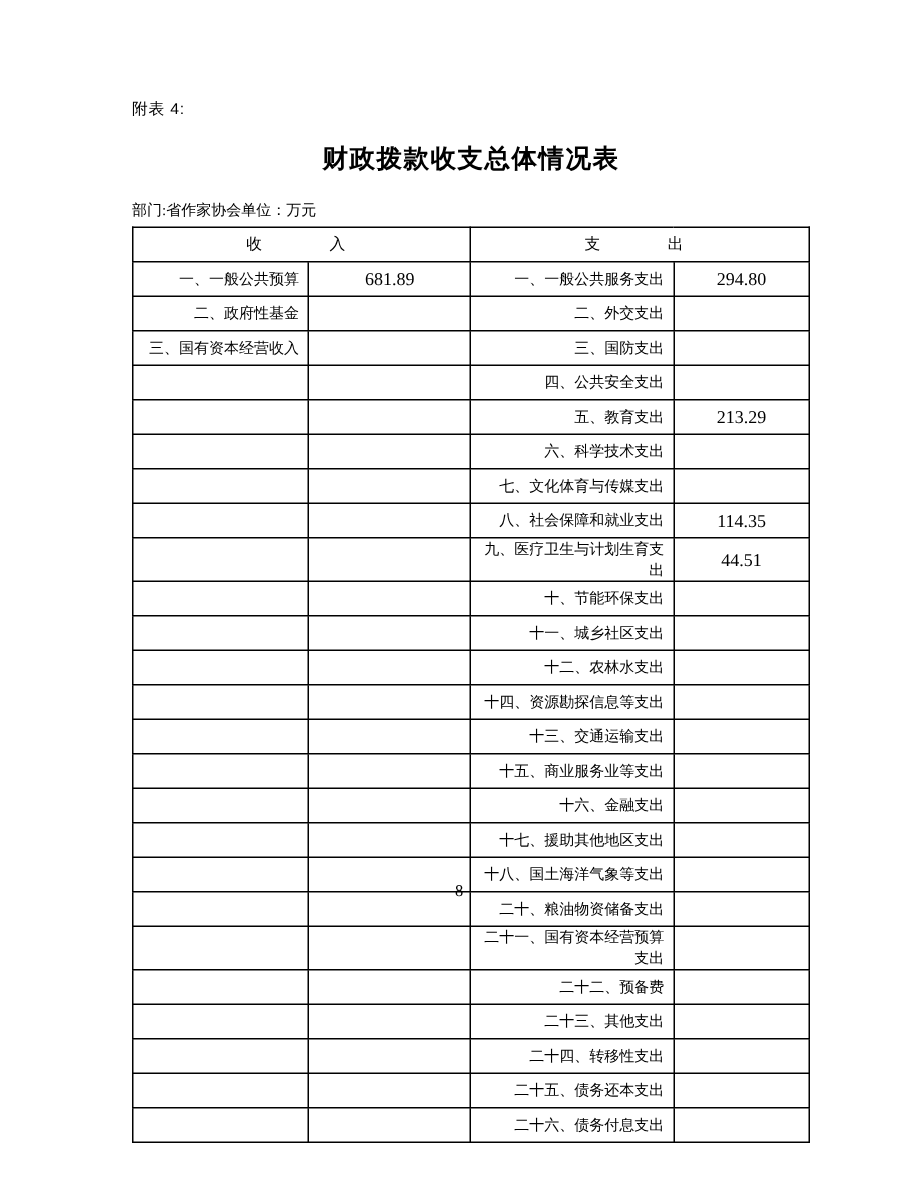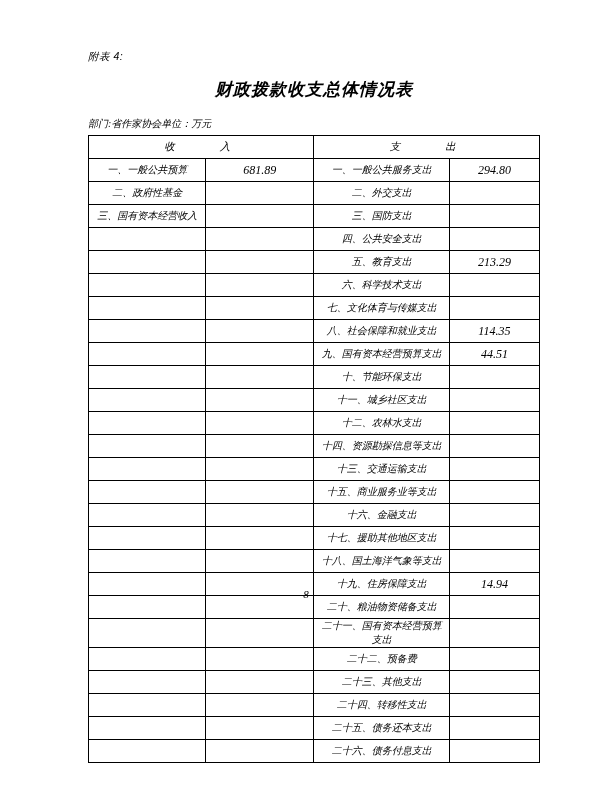--- a/index.html
+++ b/index.html
@@ -13,22 +13,21 @@
     position: relative;
     font-family: "Liberation Serif", serif;
     color: #000000;
   }
   .page {
     position: absolute;
     left: 0; top: 0;
     width: 612px;
     height: 636px;
     box-sizing: border-box;
-    padding: 50px 72px 0 88px;
-    font-style: italic;
+    padding: 66px 72px 0 88px;
   }
   .attachment-label {
     font-size: 10.5px;
     font-family: "Liberation Sans", sans-serif;
     letter-spacing: 0.5px;
     margin: 0 0 14px 0;
   }
   .doc-title {
     text-align: center;
     font-size: 17px;
@@ -64,21 +63,21 @@
     text-align: center;
     letter-spacing: 8px;
     padding-left: 8px;
     font-size: 10.5px;
   }
   .col-head {
     text-align: center;
     font-size: 10.5px;
   }
   .cell-item {
-    text-align: center;
+    text-align: right;
     padding-left: 8px;
     font-size: 10px;
   }
   .cell-num {
     text-align: center;
     font-size: 12px;
     font-family: "Liberation Serif", serif;
   }
   .page-number {
     position: absolute;
@@ -160,21 +159,21 @@
         </tr>
         <tr>
           <td class="cell-item"></td>
           <td class="cell-num"></td>
           <td class="cell-item">八、社会保障和就业支出</td>
           <td class="cell-num">114.35</td>
         </tr>
         <tr>
           <td class="cell-item"></td>
           <td class="cell-num"></td>
-          <td class="cell-item">九、国有资本经营预算支出</td>
+          <td class="cell-item">九、医疗卫生与计划生育支出</td>
           <td class="cell-num">44.51</td>
         </tr>
         <tr>
           <td class="cell-item"></td>
           <td class="cell-num"></td>
           <td class="cell-item">十、节能环保支出</td>
           <td class="cell-num"></td>
         </tr>
         <tr>
           <td class="cell-item"></td>
@@ -216,26 +215,20 @@
           <td class="cell-item"></td>
           <td class="cell-num"></td>
           <td class="cell-item">十七、援助其他地区支出</td>
           <td class="cell-num"></td>
         </tr>
         <tr>
           <td class="cell-item"></td>
           <td class="cell-num"></td>
           <td class="cell-item">十八、国土海洋气象等支出</td>
           <td class="cell-num"></td>
-        </tr>
-        <tr>
-          <td class="cell-item"></td>
-          <td class="cell-num"></td>
-          <td class="cell-item">十九、住房保障支出</td>
-          <td class="cell-num">14.94</td>
         </tr>
         <tr>
           <td class="cell-item"></td>
           <td class="cell-num"></td>
           <td class="cell-item">二十、粮油物资储备支出</td>
           <td class="cell-num"></td>
         </tr>
         <tr>
           <td class="cell-item"></td>
           <td class="cell-num"></td>

